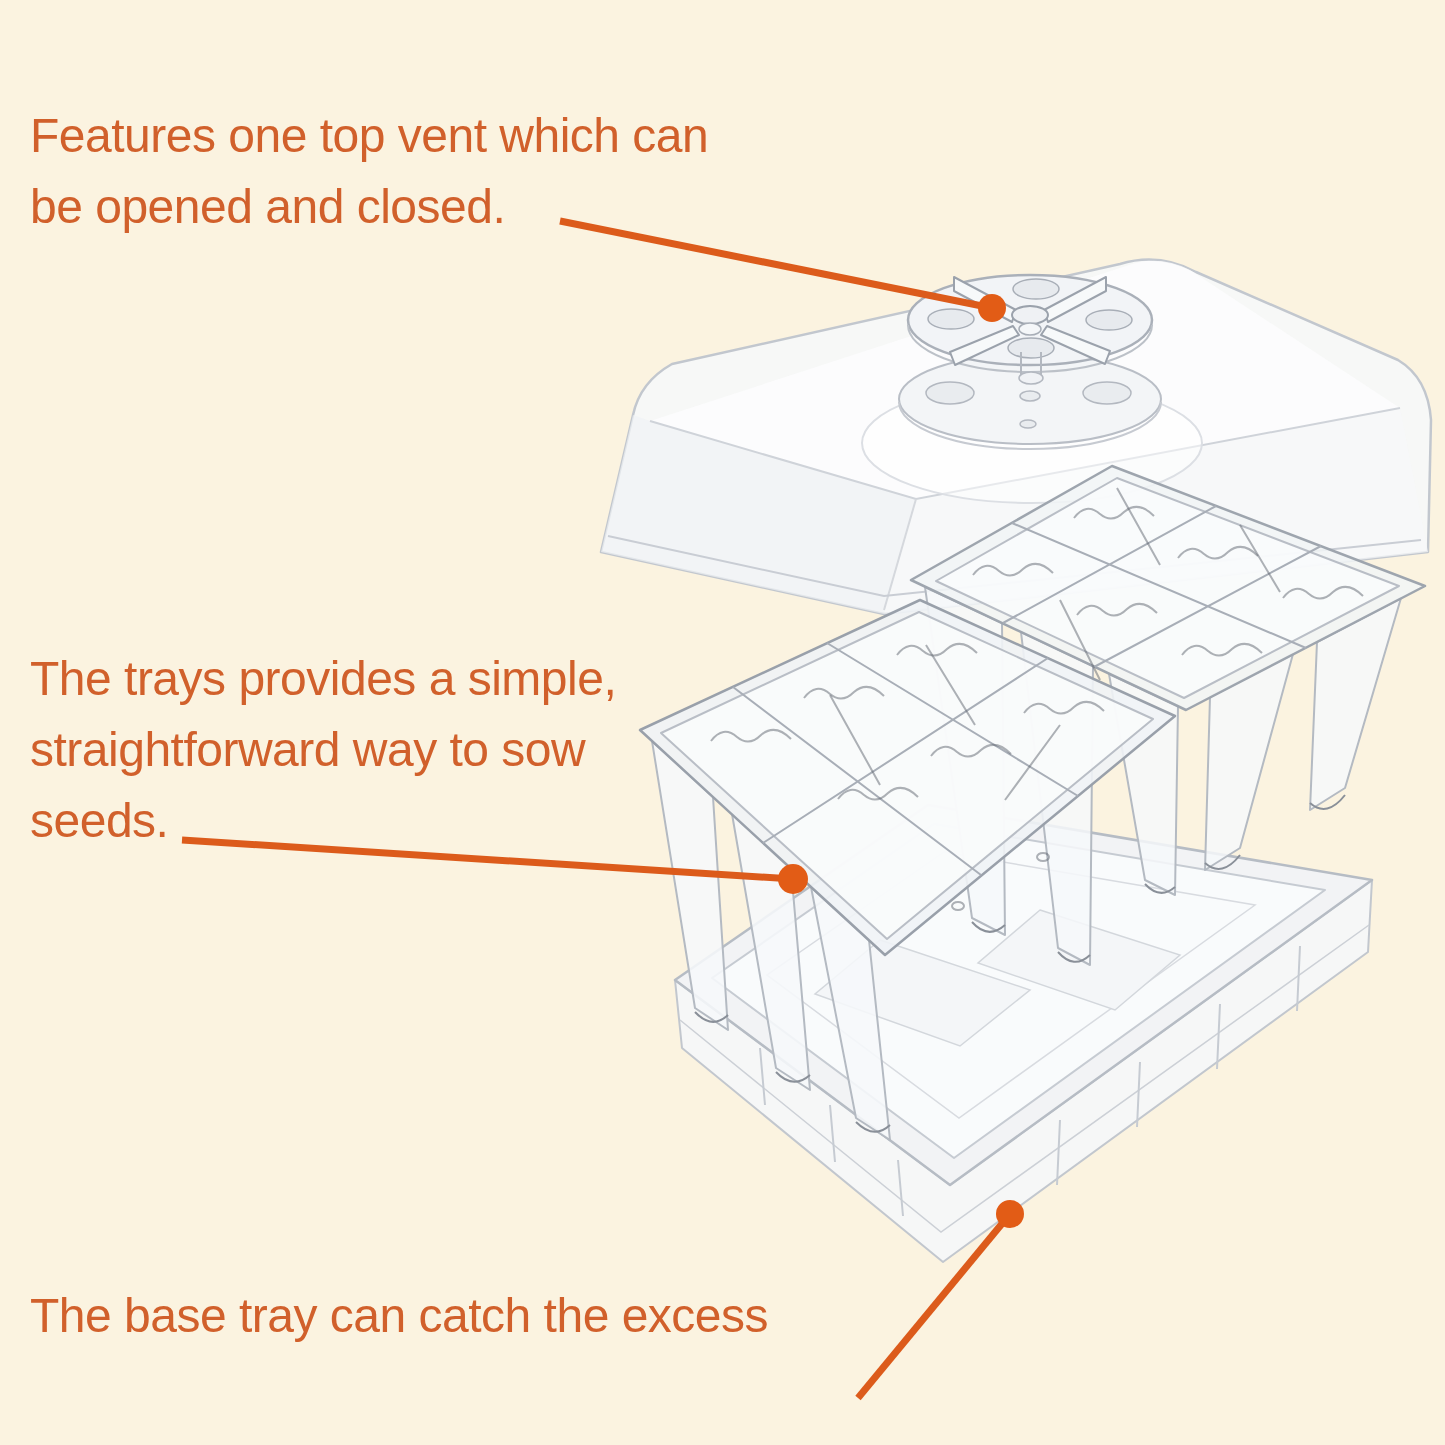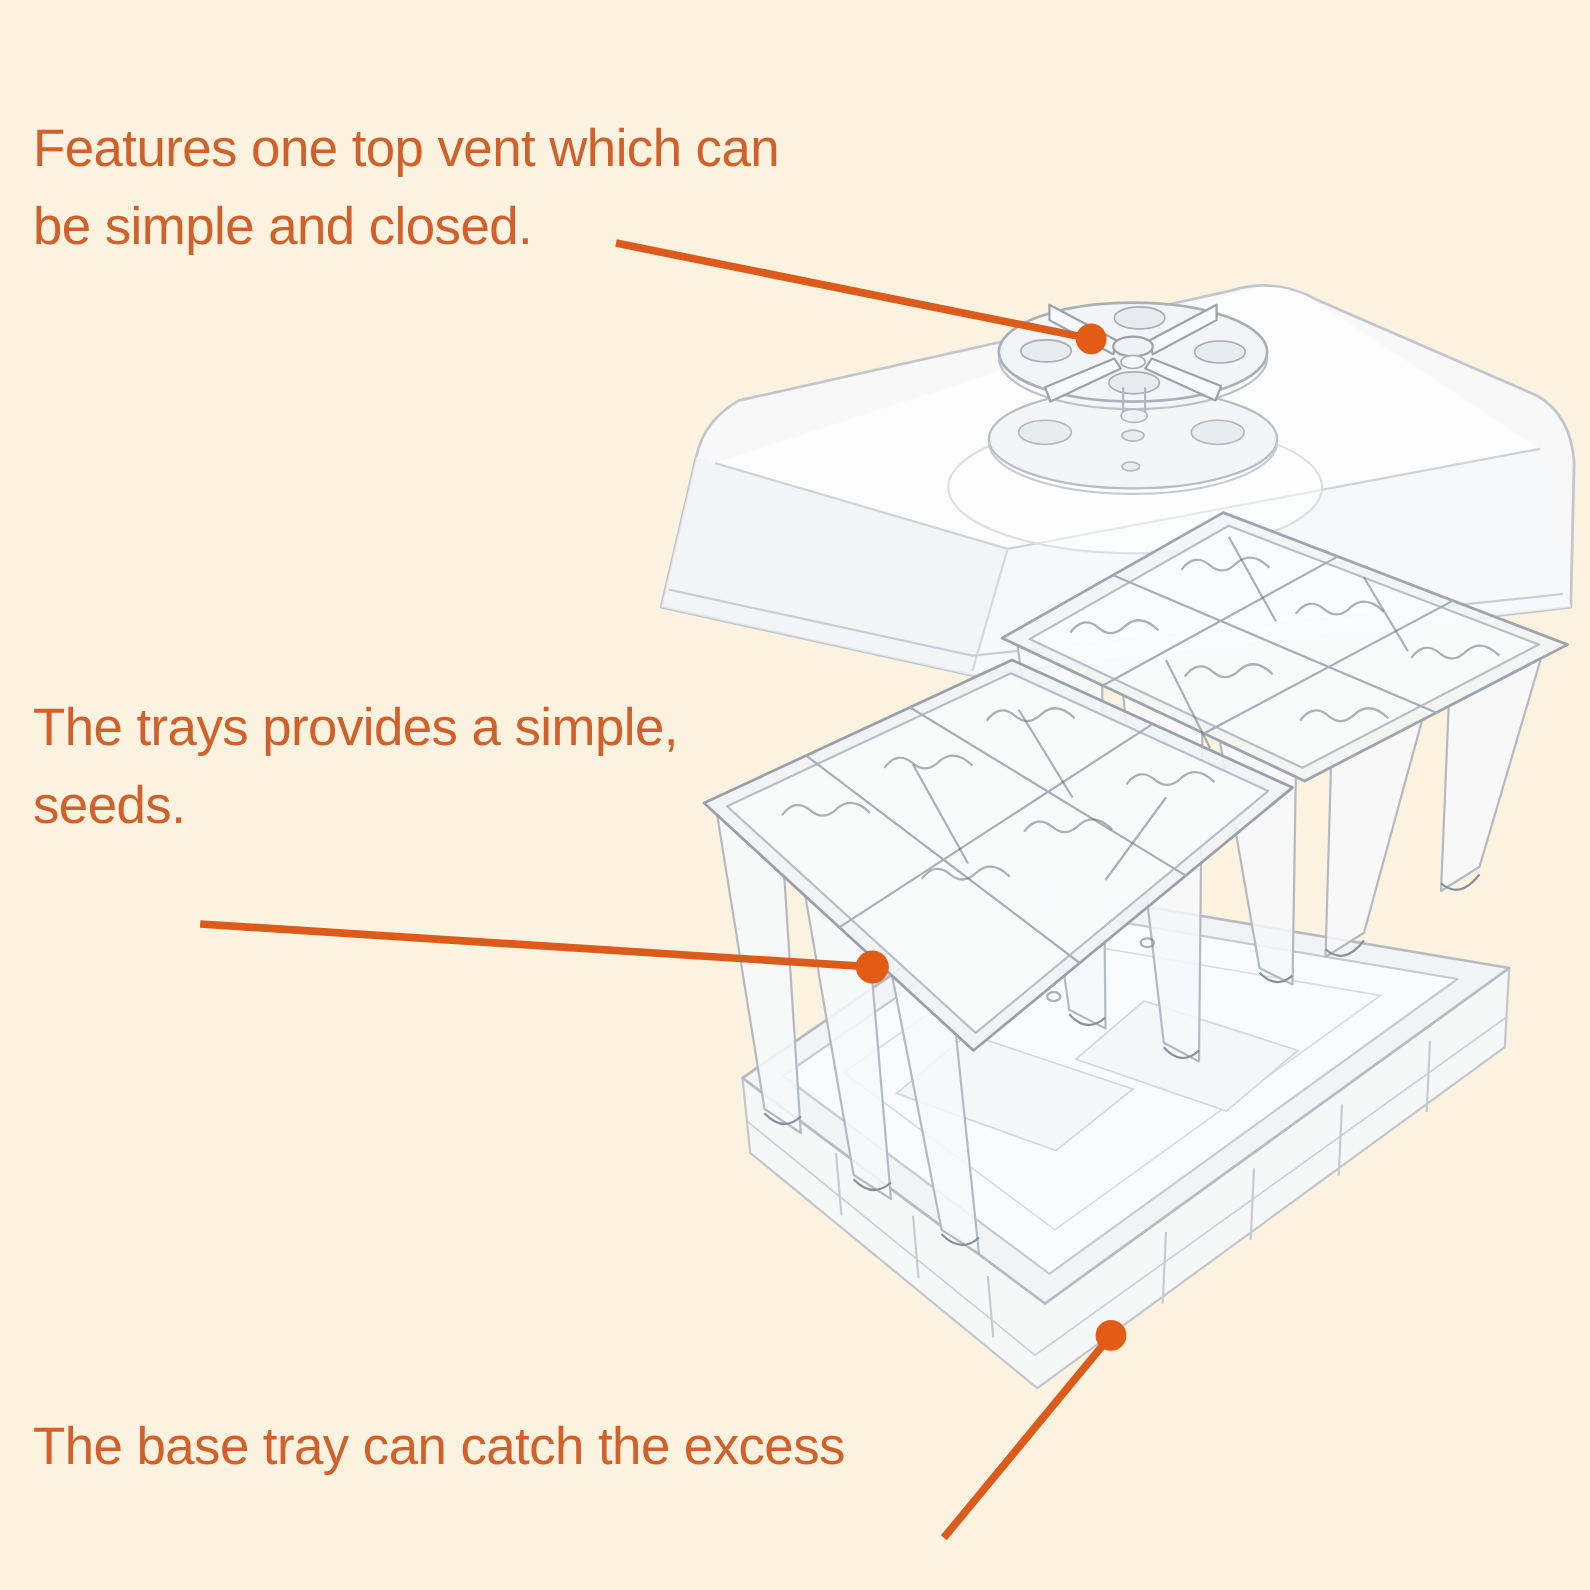--- a/index.html
+++ b/index.html
@@ -13,21 +13,21 @@
   .product-svg{position:absolute;left:0;top:0;width:1445px;height:1445px;}
   .note{
     position:absolute;left:30px;
     color:#D1602B;
     font-size:48px;line-height:71px;
     white-space:nowrap;
     letter-spacing:-0.5px;
   }
   .note span{display:block;}
   #note-vent{top:100px;}
-  #note-trays{top:626px;}
+  #note-trays{top:643px;}
   #note-base{top:1280px;text-align:right;}
 </style>
 </head>
 <body>
 
 <div class="canvas">
 
   <svg class="product-svg" viewBox="0 0 1445 1445">
     <defs>
       <path id="squig" d="M -40 4 Q -28 -12 -14 0 Q -2 10 10 -2 Q 24 -14 40 2" fill="none"></path>
@@ -132,25 +132,26 @@
       <circle cx="992" cy="308" r="14" fill="#E25C16"></circle>
       <line x1="182" y1="840" x2="793" y2="879" stroke="#DC5B1B" stroke-width="7"></line>
       <circle cx="793" cy="879" r="15" fill="#E25C16"></circle>
       <line x1="858" y1="1398" x2="1010" y2="1214" stroke="#DC5B1B" stroke-width="7"></line>
       <circle cx="1010" cy="1214" r="14" fill="#E25C16"></circle>
     </g>
   </svg>
 
   <div class="note" id="note-vent">
     <span>Features one top vent which can</span>
-    <span>be simple and closed.</span>
+    <span>be opened and closed.</span>
   </div>
 
   <div class="note" id="note-trays">
     <span>The trays provides a simple,</span>
+    <span>straightforward way to sow</span>
     <span>seeds.</span>
   </div>
 
   <div class="note" id="note-base">
     <span>The base tray can catch the excess</span>
   </div>
 
 </div>
 
 </body></html>

